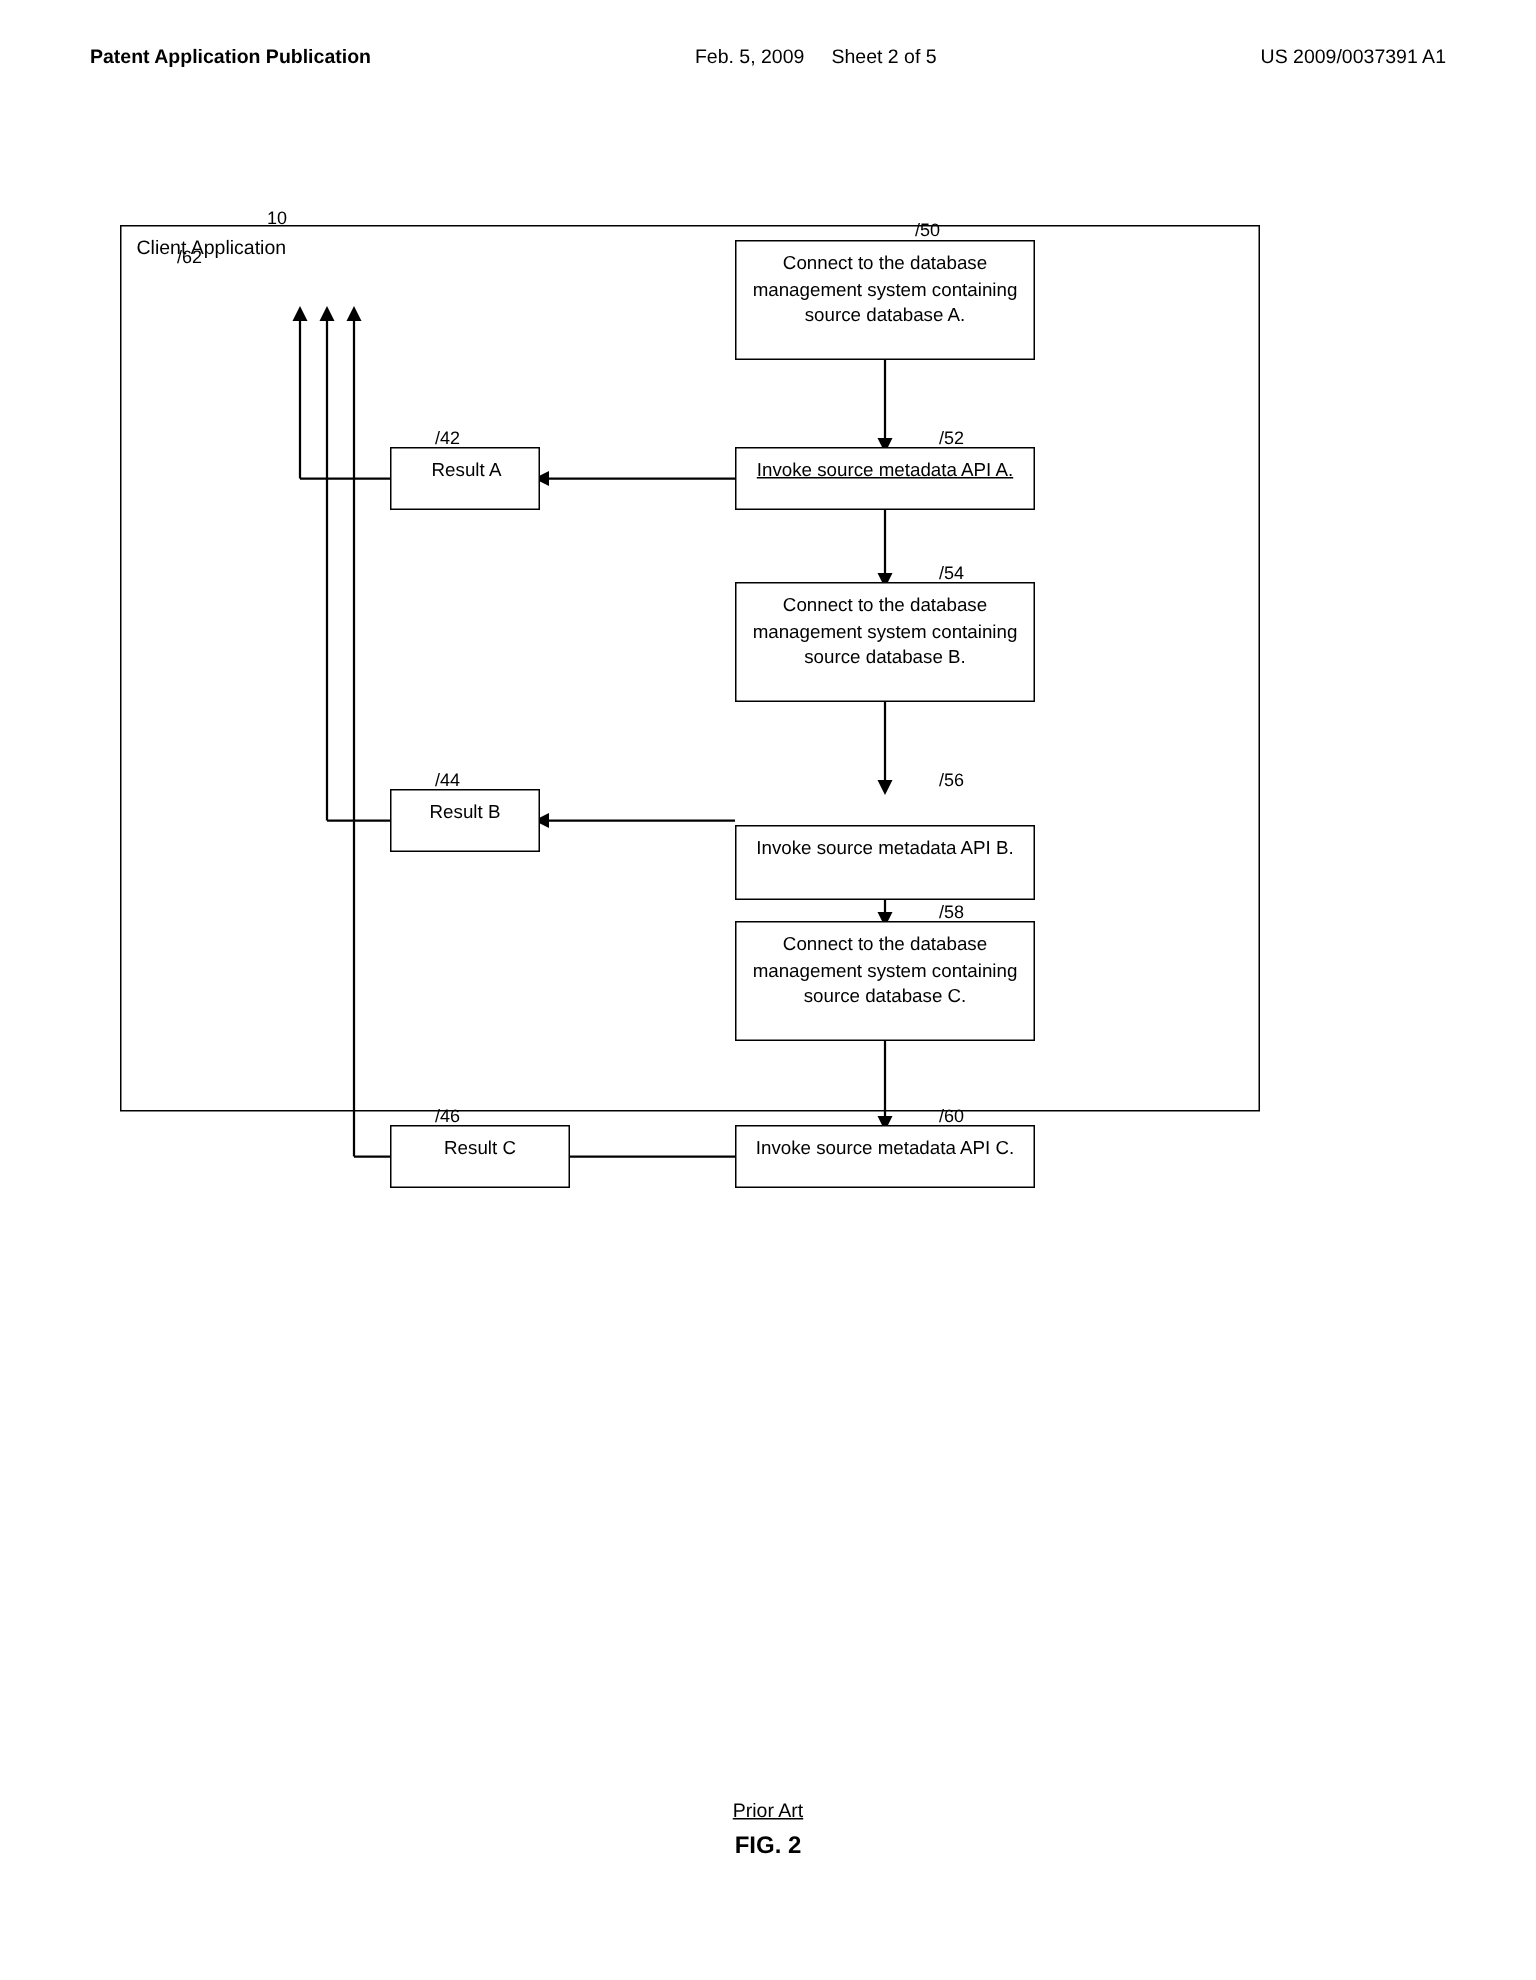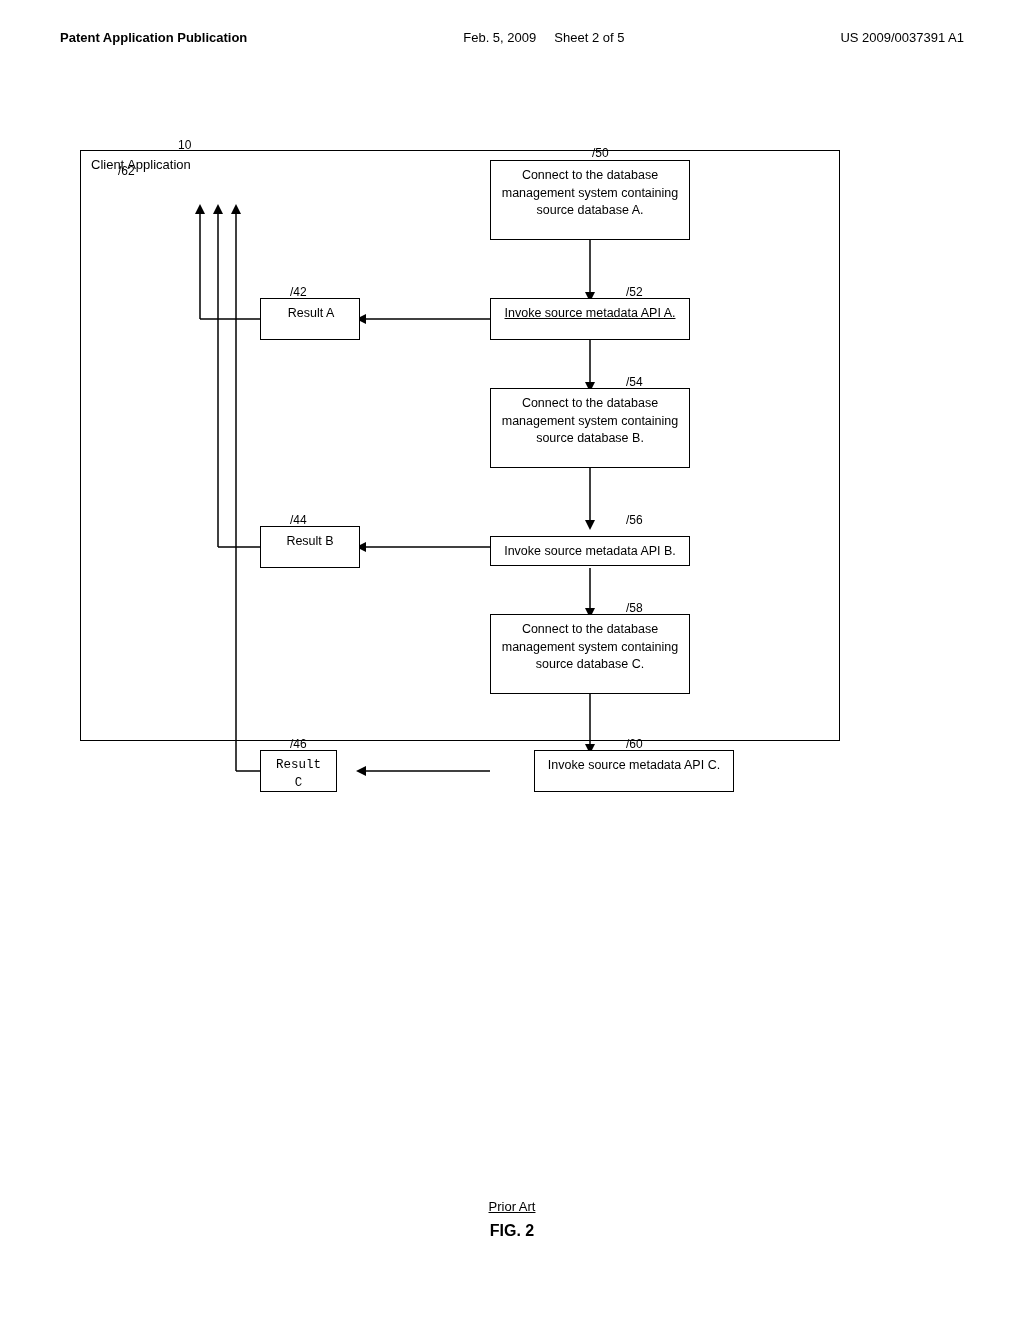--- a/index.html
+++ b/index.html
@@ -67,28 +67,28 @@
       text-align: center;
       font-size: 12.5px;
       line-height: 1.4;
       padding: 6px 10px;
     }
 
     
     .box-50 { left: 430px; top: 40px; width: 200px; height: 80px; }
     .box-52 { left: 430px; top: 178px; width: 200px; height: 42px; text-decoration: underline; }
     .box-54 { left: 430px; top: 268px; width: 200px; height: 80px; }
-    .box-56 { left: 430px; top: 416px; width: 200px; height: 30px; }
+    .box-56 { left: 430px; top: 430px; width: 200px; height: 50px; }
     .box-58 { left: 430px; top: 494px; width: 200px; height: 80px; }
-    .box-60 { left: 430px; top: 630px; width: 200px; height: 42px; margin-left: 44px; }
+    .box-60 { left: 430px; top: 630px; width: 200px; height: 42px; }
 
     
     .box-42 { left: 200px; top: 178px; width: 100px; height: 42px; padding-left: 12px; }
     .box-44 { left: 200px; top: 406px; width: 100px; height: 42px; }
-    .box-46 { left: 200px; top: 630px; width: 77px; height: 42px; font-family: Liberation Mono, monospace; }
+    .box-46 { left: 200px; top: 630px; width: 120px; height: 42px; }
 
     
     .box-62 { left: 40px; top: 60px; width: 130px; height: 60px; }
 
     
     .arrows-svg {
       position: absolute;
       top: 0;
       left: 0;
       width: 760px;
@@ -172,21 +172,21 @@
     <line x1="200" y1="651" x2="176" y2="651" stroke="#000" stroke-width="1.5"></line>
     <line x1="176" y1="651" x2="176" y2="90" stroke="#000" stroke-width="1.5"></line>
     <polygon points="171,94 176,84 181,94" fill="#000"></polygon>
   </svg>
 
   <div class="ref" style="top: 44px; left: 58px;">
     <span>/</span><span>62</span>
   </div>
 
 
-  <div class="ref" style="top: 26px; left: 532px;">
+  <div class="ref" style="top: 26px; left: 550px;">
     <span>/</span><span>50</span>
   </div>
 
   <div class="flow-box box-50">
     <span>Connect to the database management system containing source database A.</span>
   </div>
 
   <div class="ref" style="top: 165px; left: 566px;">
     <span>/</span><span>52</span>
   </div>

